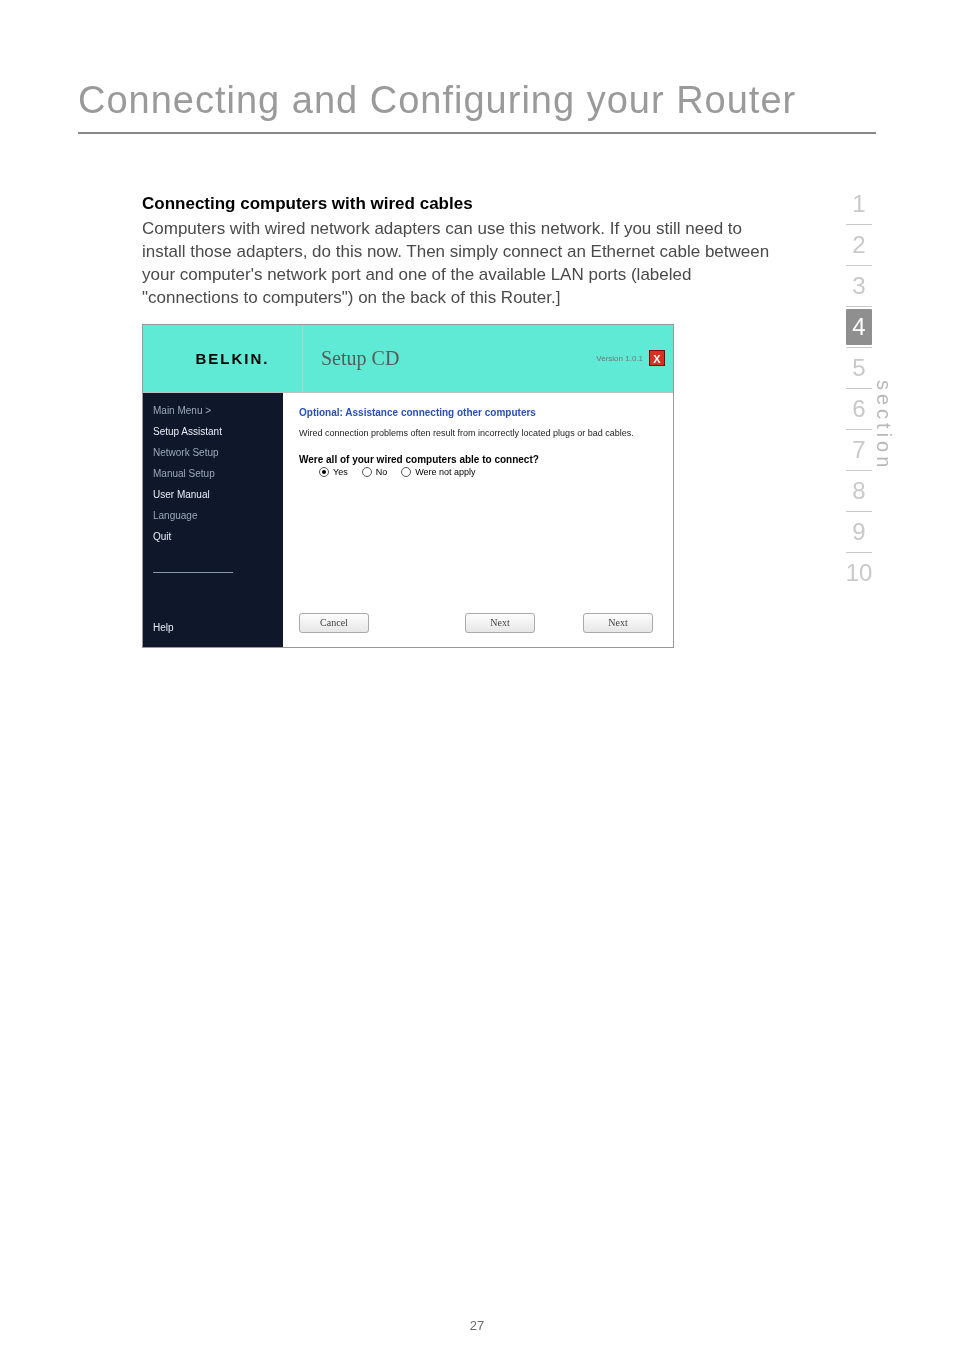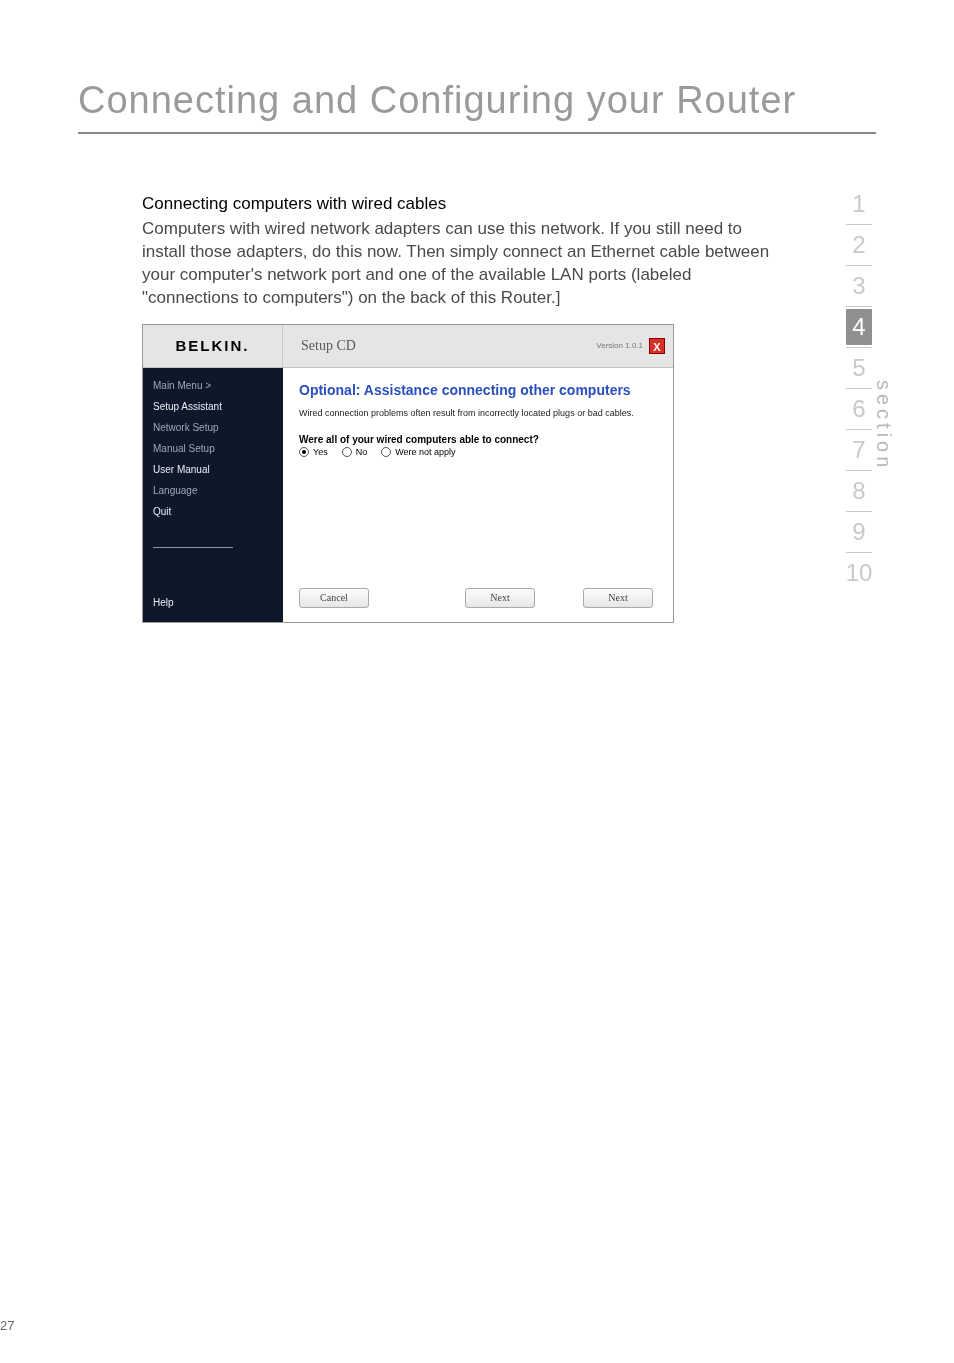--- a/index.html
+++ b/index.html
@@ -24,59 +24,60 @@
     border: none;
     border-top: 2px solid #888;
     margin: 10px 78px 0 78px;
   }
   .content {
     padding: 60px 0 0 142px;
     width: 770px;
   }
   .subhead {
     font-size: 17px;
-    font-weight: normal;
+    font-weight: bold;
     color: #000;
     margin-bottom: 4px;
   }
   .body-text {
     font-size: 17px;
     color: #4a4a4a;
     line-height: 1.35;
   }
   .app-window {
     margin-top: 14px;
     width: 532px;
     border: 1px solid #999;
     background: #fff;
   }
   .app-titlebar {
     display: flex;
     align-items: center;
-    height: 43px;
-    background: #e5e5e5;
+    height: 68px;
+    background: #5eead4;
     border-bottom: 1px solid #c0c0c0;
+    padding-left: 20px;
   }
   .app-logo-cell {
     width: 140px;
     display: flex;
     align-items: center;
     justify-content: center;
     font-weight: 900;
     font-size: 15px;
     letter-spacing: 2px;
     font-family: Arial, sans-serif;
     border-right: 1px solid #c9c9c9;
     height: 100%;
   }
   .app-title-cell {
     flex: 1;
     padding-left: 18px;
     color: #5a5a5a;
-    font-size: 14px;
+    font-size: 20px;
     font-family: Georgia, serif;
   }
   .app-version-cell {
     font-size: 8px;
     color: #777;
     padding-right: 6px;
   }
   .app-close {
     width: 16px;
     height: 16px;
@@ -121,38 +122,39 @@
   }
   .main-panel {
     flex: 1;
     padding: 14px 16px 10px 16px;
     position: relative;
     font-size: 10px;
   }
   .panel-head {
     color: #2a4fbf;
     font-weight: bold;
-    font-size: 14px;
+    font-size: 10px;
     margin-bottom: 10px;
   }
   .panel-note {
     font-size: 9px;
     color: #222;
     margin-bottom: 16px;
   }
   .panel-q {
     font-weight: bold;
     font-size: 10px;
     margin-bottom: 2px;
   }
   .radios {
     display: flex;
     gap: 14px;
     font-size: 9px;
     align-items: center;
+    margin-left: 20px;
   }
   .radio-opt { display: flex; align-items: center; gap: 4px; }
   .radio-dot {
     width: 10px; height: 10px; border: 1px solid #555; border-radius: 50%;
     display: inline-flex; align-items: center; justify-content: center;
   }
   .radio-dot.sel::after {
     content: ""; width: 4px; height: 4px; background: #000; border-radius: 50%;
   }
   .btn-row {
@@ -211,21 +213,21 @@
     background: #8f8f8f;
     color: #fff;
     width: 26px;
     margin: 0 auto;
     border-radius: 1px;
   }
   .page-number {
     position: absolute;
     bottom: 30px;
     left: 0; right: 0;
-    text-align: left;
+    text-align: center;
     font-size: 13px;
     color: #6a6a6a;
   }
 </style>
 </head>
 <body>
 
 <div class="page-title">Connecting and Configuring your Router</div>
 <hr class="title-rule">
 

